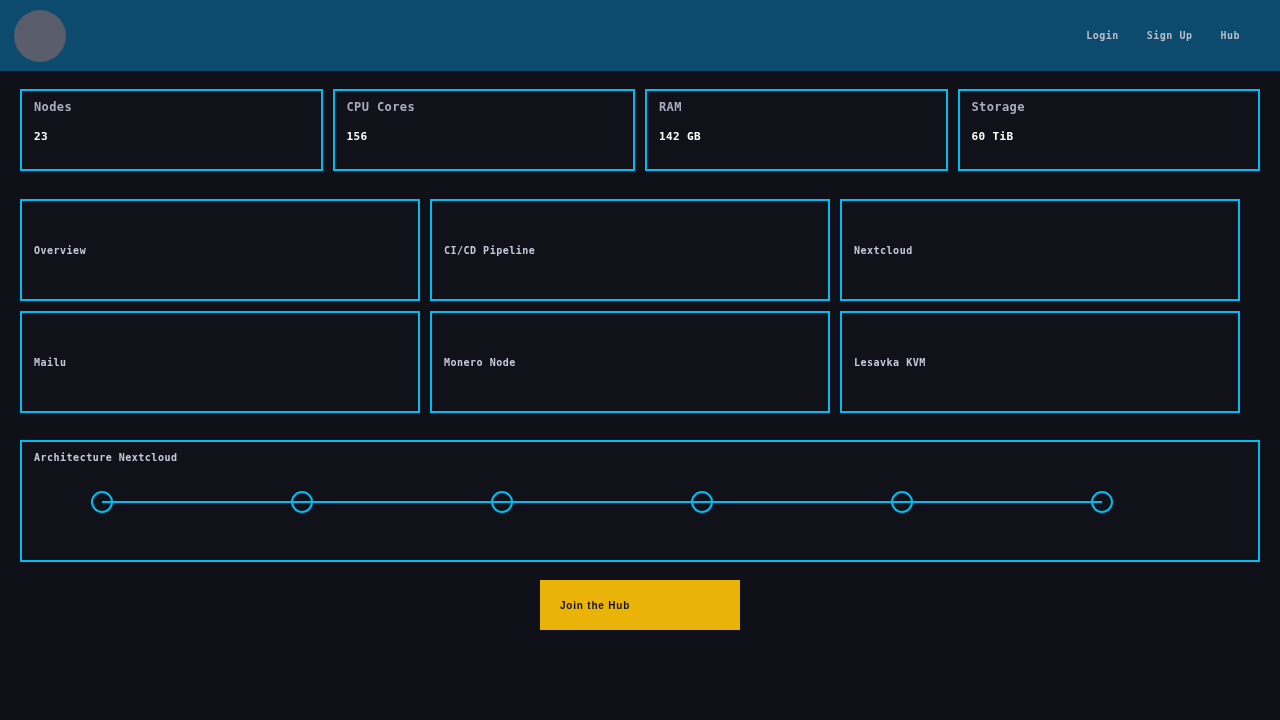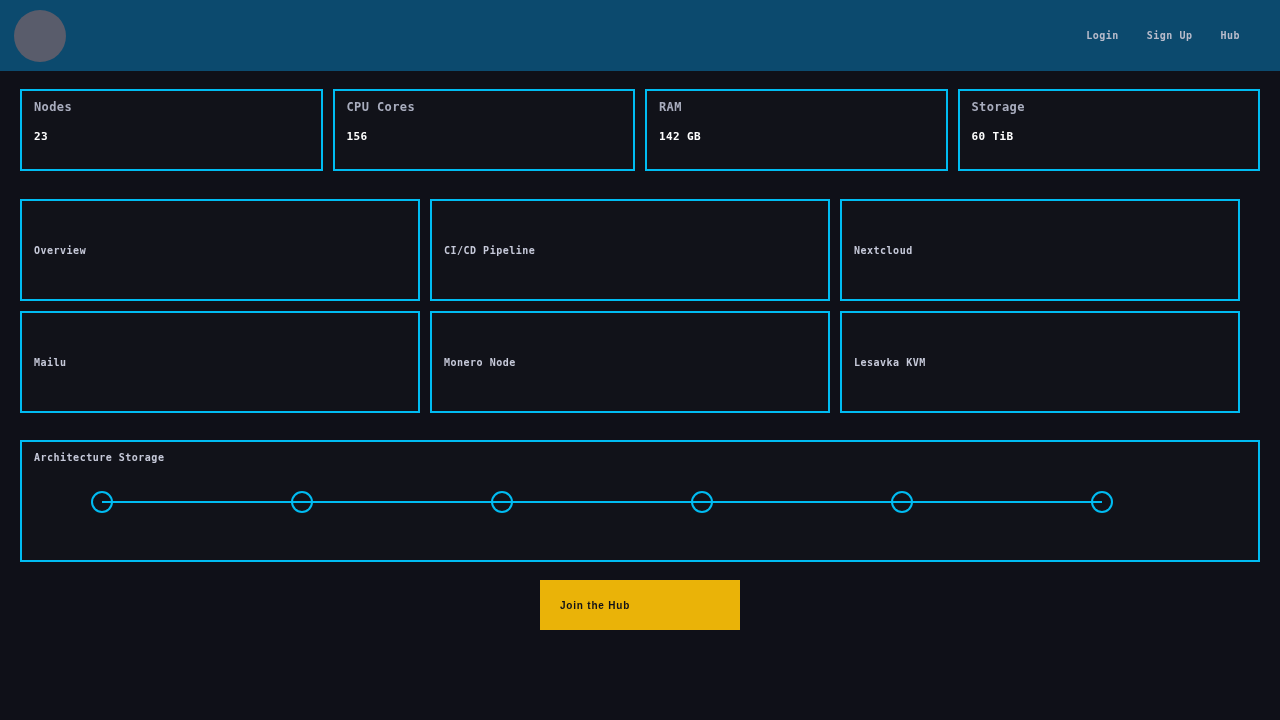--- a/index.html
+++ b/index.html
@@ -211,21 +211,21 @@
   </div>
   <div class="panel service-card">
     <div class="service-title">Monero Node</div>
   </div>
   <div class="panel service-card">
     <div class="service-title">Lesavka KVM</div>
   </div>
 </div>
 
 <div class="panel arch-panel">
-  <div class="arch-title">Architecture Storage</div>
+  <div class="arch-title">Architecture Nextcloud</div>
   <svg class="arch-svg" id="arch-svg" viewBox="0 0 1236 118">
       <line x1="80" y1="60" x2="1080" y2="60" stroke="#00bcf2" stroke-width="2"></line>
       <circle cx="80" cy="60" r="10" fill="none" stroke="#00bcf2" stroke-width="2"></circle>
       <circle cx="280" cy="60" r="10" fill="none" stroke="#00bcf2" stroke-width="2"></circle>
       <circle cx="480" cy="60" r="10" fill="none" stroke="#00bcf2" stroke-width="2"></circle>
       <circle cx="680" cy="60" r="10" fill="none" stroke="#00bcf2" stroke-width="2"></circle>
       <circle cx="880" cy="60" r="10" fill="none" stroke="#00bcf2" stroke-width="2"></circle>
       <circle cx="1080" cy="60" r="10" fill="none" stroke="#00bcf2" stroke-width="2"></circle>
     </svg>
 </div>

